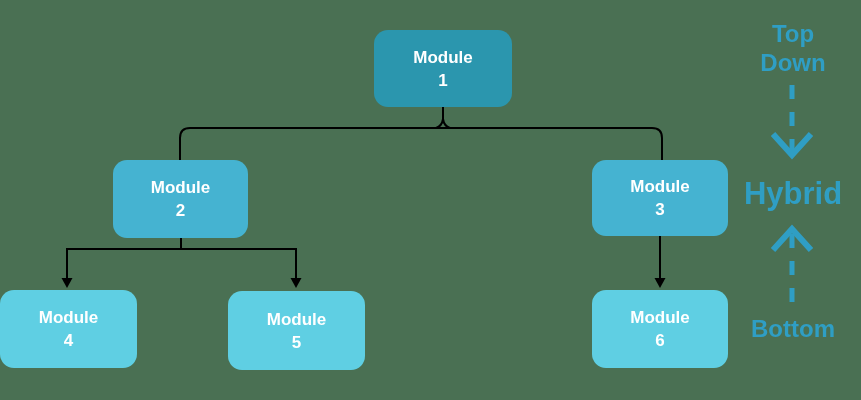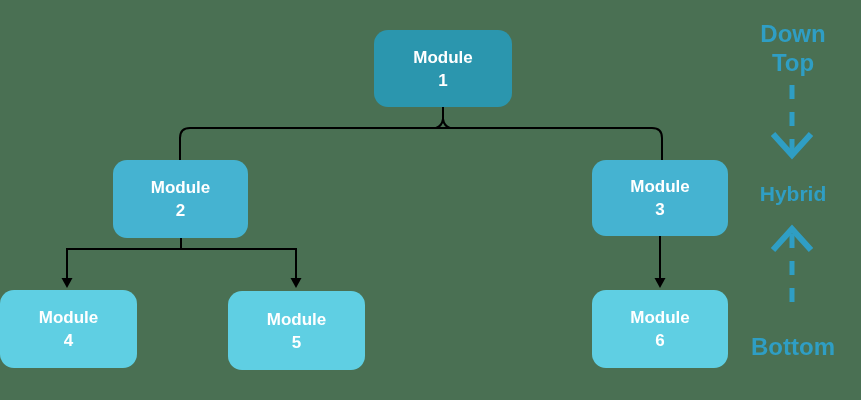--- a/index.html
+++ b/index.html
@@ -15,21 +15,21 @@
   .chev{stroke:var(--accent,#2f9ec4);stroke-width:6;fill:none;stroke-linejoin:miter;stroke-linecap:butt}
   .node{
     position:absolute;border-radius:14px;color:#fff;
     display:flex;flex-direction:column;align-items:center;justify-content:center;
     font-weight:700;font-size:17px;line-height:23px;text-align:center;
   }
   .legend{
     position:absolute;left:740px;width:106px;text-align:center;
     color:var(--accent,#2f9ec4);font-weight:700;font-size:24px;line-height:29px;
   }
-  .legend.hybrid{font-size:21px;line-height:30px}
+  .legend.hybrid{font-size:31px;line-height:30px}
 </style>
 </head>
 <body>
 
 <div class="canvas">
 
   <svg class="layer" width="861" height="400" viewBox="0 0 861 400">
 
     <path class="conn" d="M443,107 L443,120 M436,128 Q442,126 443,119 Q444,126 450,128"></path>
 
@@ -76,23 +76,23 @@
     <div>Module</div>
     <div>5</div>
   </div>
 
   <div class="node" style="left: 592px; top: 290px; width: 136px; height: 78px; background: rgb(95, 207, 227);">
     <div>Module</div>
     <div>6</div>
   </div>
 
   <div class="legend" style="top:19px">
+    <div>Top</div>
     <div>Down</div>
-    <div>Top</div>
   </div>
 
   <div class="legend hybrid" style="top:179px">Hybrid</div>
 
-  <div class="legend" style="top:332px">
+  <div class="legend" style="top:314px">
     <div>Bottom</div>
   </div>
 
 </div>
 
 </body></html>

